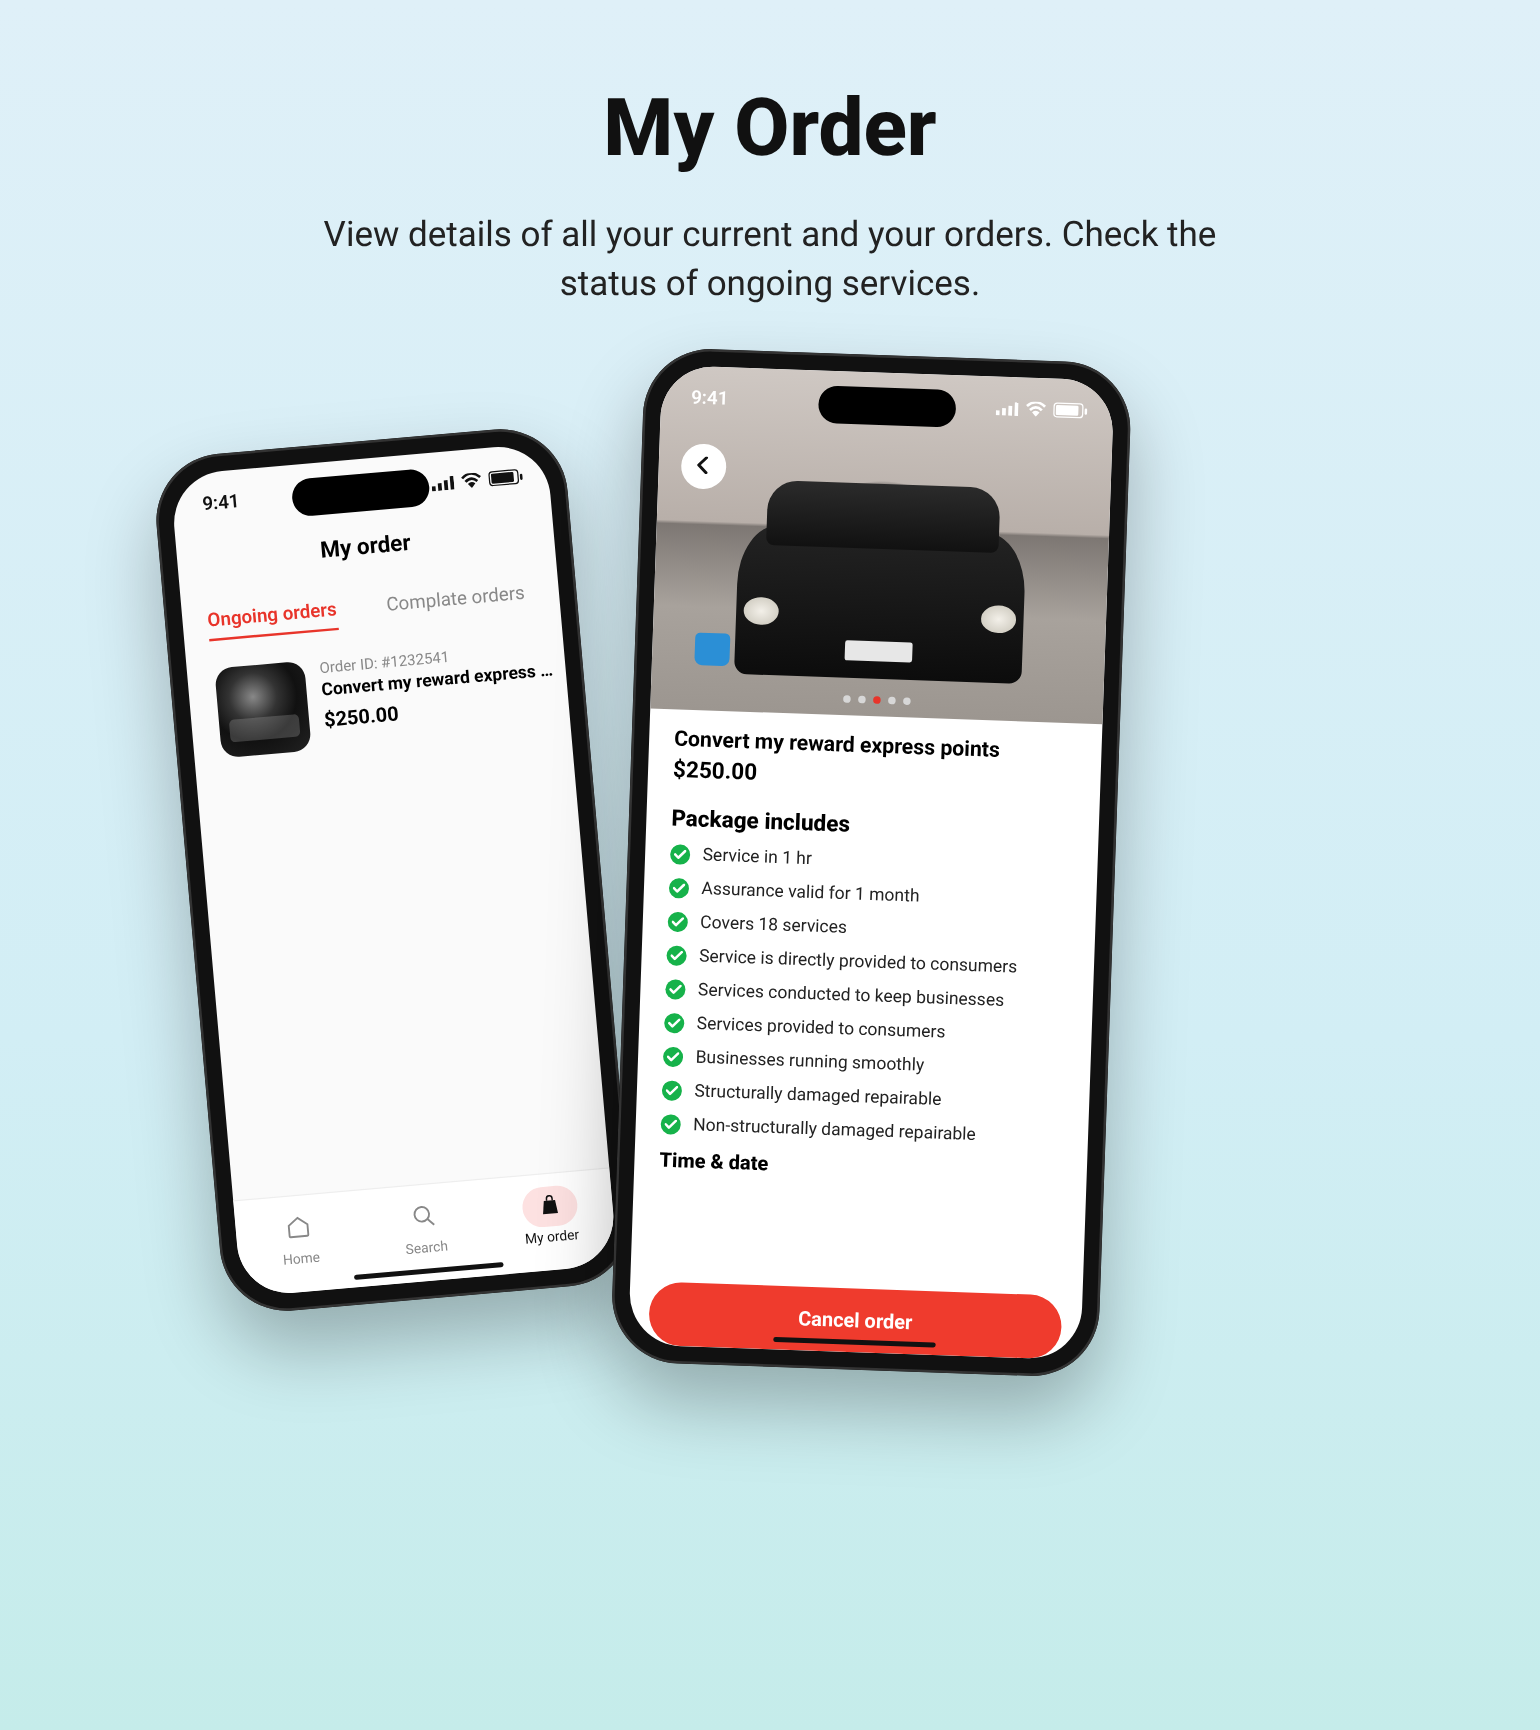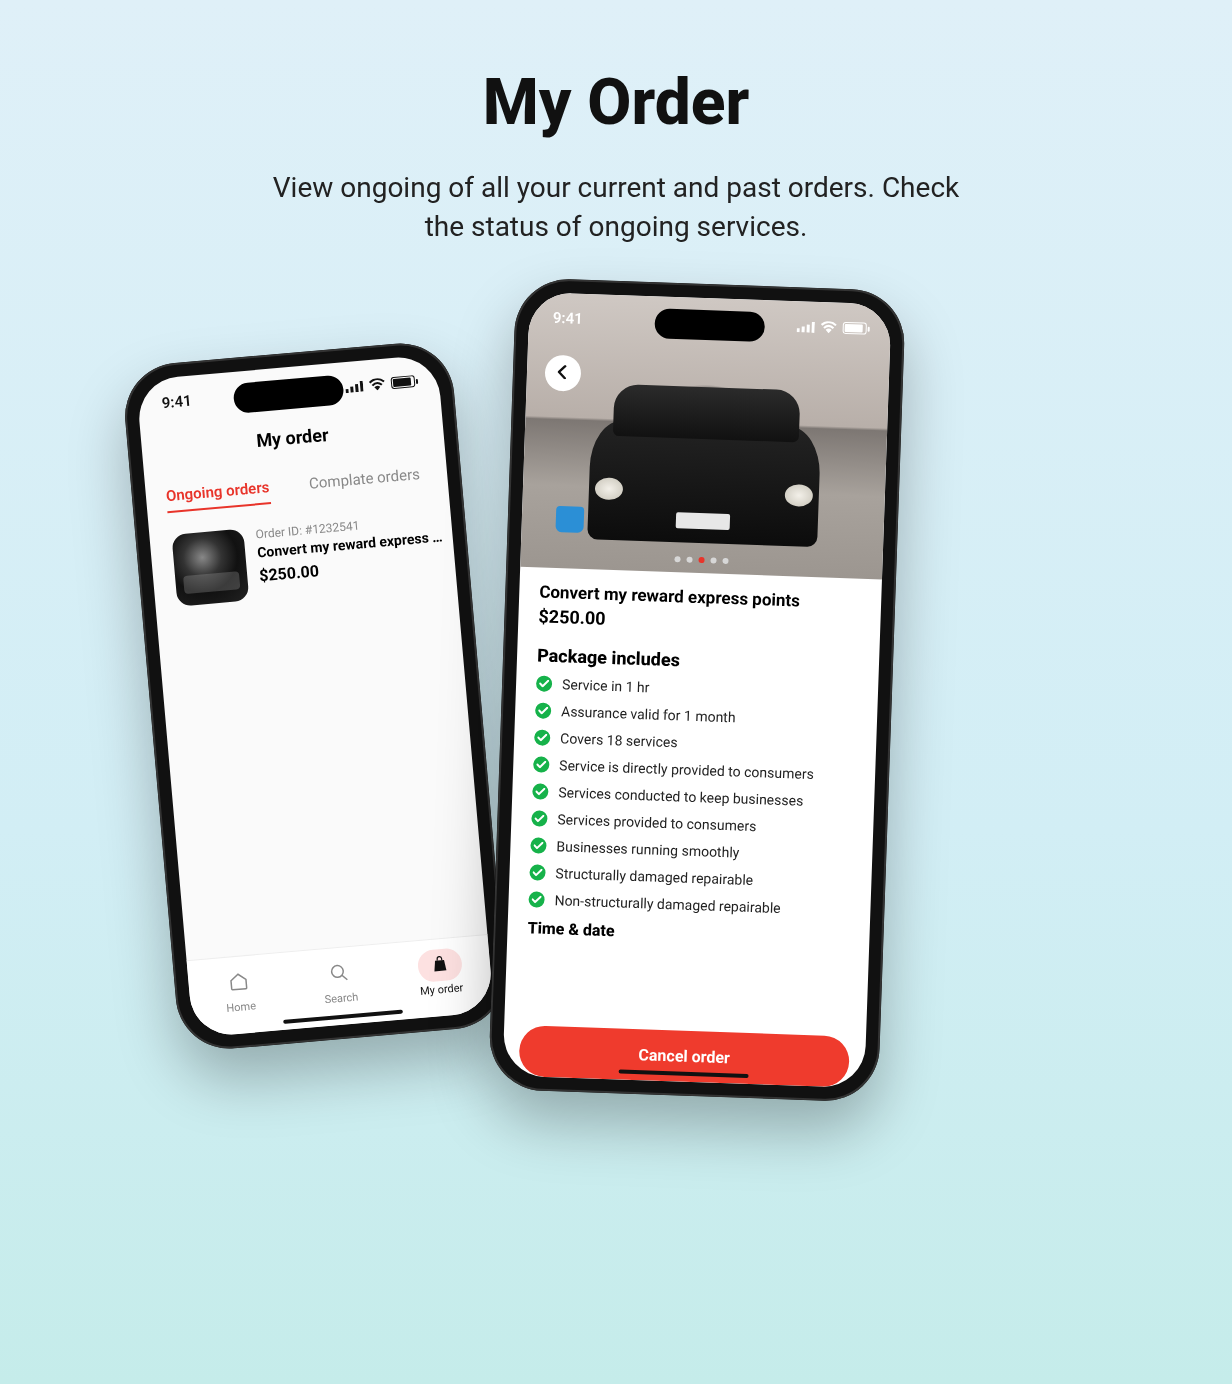--- a/index.html
+++ b/index.html
@@ -170,21 +170,21 @@
   margin: 12px 16px 0;
   background:#ef3b2d; color:#fff; font-weight:700;
   text-align:center; padding:16px 0; border-radius:30px; font-size:16px;
 }
 .home-indicator-r { position:absolute; bottom:6px; left:50%; transform:translateX(-50%); width:130px; height:4px; background:#111; border-radius:3px; }
 </style>
 </head>
 <body>
 
 <h1 class="hero-title">My Order</h1>
-<p class="hero-sub">View ongoing of all your current and past orders. Check the status of ongoing services.</p>
+<p class="hero-sub">View details of all your current and your orders. Check the status of ongoing services.</p>
 
 <div class="phone phone-left">
   <div class="screen screen-left">
     <div class="island"></div>
     <div class="status dark">
       <span>9:41</span>
       <span class="status-icons">
         <span class="bars">
           <svg width="18" height="11" viewBox="0 0 18 11">
               <rect x="0" y="7" width="3" height="4" fill="currentColor"></rect>

